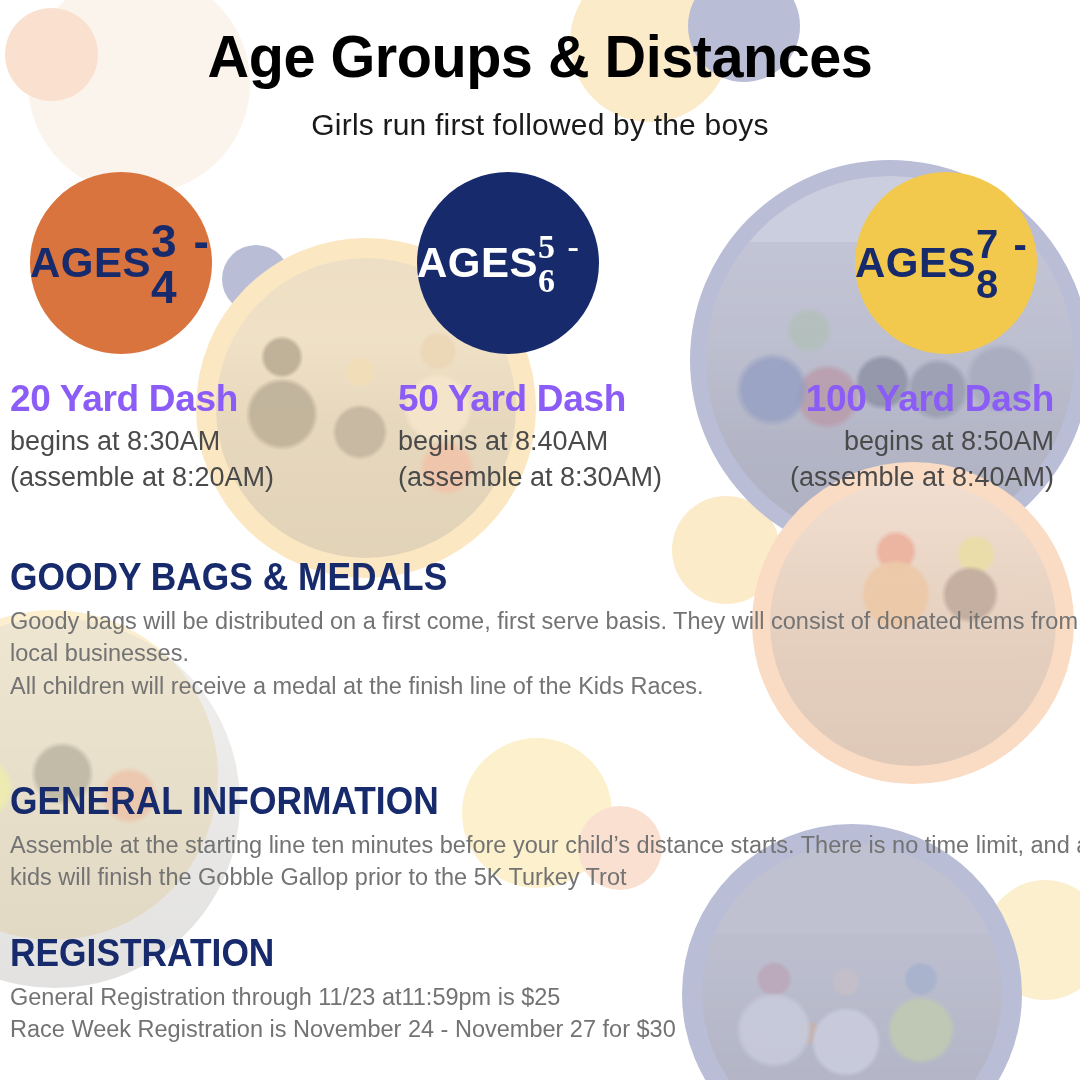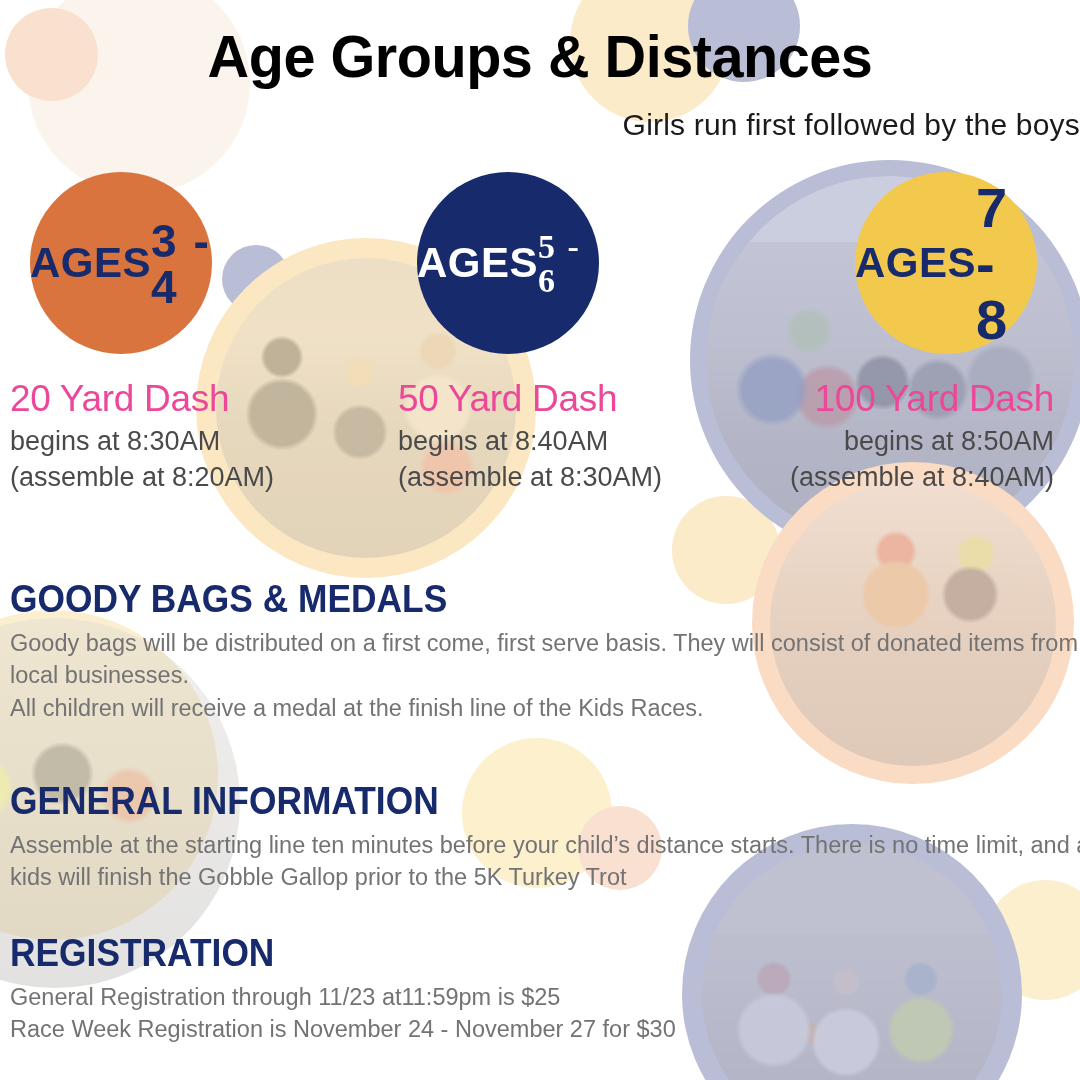--- a/index.html
+++ b/index.html
@@ -101,22 +101,22 @@
   }
   .age-badge .n {
     font-weight:bold;
     letter-spacing:2px;
     margin-top:1px;
   }
 
   
   .dist-block { position:absolute; }
   .dist-title {
-    color:#ec4899;
-    font-weight:normal;
+    color:#8b5cf6;
+    font-weight:bold;
     font-size:37px;
     letter-spacing:-0.3px;
     white-space:nowrap;
     margin-bottom:4px;
   }
   .dist-line {
     color:#4A4A4A;
     font-size:27px;
     line-height:1.33;
     white-space:nowrap;
@@ -148,21 +148,21 @@
     text-align:center;
     color:#000000;
     font-weight:bold;
     font-size:60px;
     letter-spacing:-0.5px;
     transform:scaleX(0.96);
   }
   #subtitle {
     position:absolute;
     left:0; right:0; top:108px;
-    text-align:right;
+    text-align:center;
     color:#1A1A1A;
     font-size:30px;
     letter-spacing:0.2px;
   }
 </style>
 </head>
 <body>
 
 <div id="poster">
 
@@ -209,42 +209,42 @@
     <span class="n" style="font-size:46px;">3 - 4</span>
   </div>
 
   <div class="age-badge" style="left:417px; top:172px; width:182px; height:182px; background:#172A6B; color:#FFFFFF;">
     <span class="w" style="font-size:42px;">AGES</span>
     <span class="n" style="font-size:34px;font-family:Liberation Serif, serif;">5 - 6</span>
   </div>
 
   <div class="age-badge" style="left:855px; top:172px; width:182px; height:182px; background:#F2C94C; color:#172A6B;">
     <span class="w" style="font-size:42px;">AGES</span>
-    <span class="n" style="font-size:56px;">7 - 8</span>
+    <span class="n" style="font-size:40px;">7 - 8</span>
   </div>
 
   <div class="dist-block" style="left:10px; top:378px;">
     <div class="dist-title">20 Yard Dash</div>
     <div class="dist-line">begins at 8:30AM</div>
     <div class="dist-line">(assemble at 8:20AM)</div>
   </div>
 
   <div class="dist-block" style="left:398px; top:378px;">
     <div class="dist-title">50 Yard Dash</div>
     <div class="dist-line">begins at 8:40AM</div>
     <div class="dist-line">(assemble at 8:30AM)</div>
   </div>
 
   <div class="dist-block" style="left:790px; top:378px; text-align:right;">
     <div class="dist-title">100 Yard Dash</div>
     <div class="dist-line">begins at 8:50AM</div>
     <div class="dist-line">(assemble at 8:40AM)</div>
   </div>
 
-  <div class="section" style="left:10px; top:578px;">
+  <div class="section" style="left:10px; top:556px;">
     <div class="sec-head">GOODY BAGS &amp; MEDALS</div>
     <div class="sec-line">Goody bags will be distributed on a first come, first serve basis.  They will consist of donated items from</div>
     <div class="sec-line">local businesses.</div>
     <div class="sec-line">All children will receive a medal at the finish line of the Kids Races.</div>
   </div>
 
   <div class="section" style="left:10px; top:780px;">
     <div class="sec-head">GENERAL INFORMATION</div>
     <div class="sec-line">Assemble at the starting line ten minutes before your child’s distance starts.  There is no time limit, and all</div>
     <div class="sec-line">kids will finish the Gobble Gallop prior to the 5K Turkey Trot</div>

